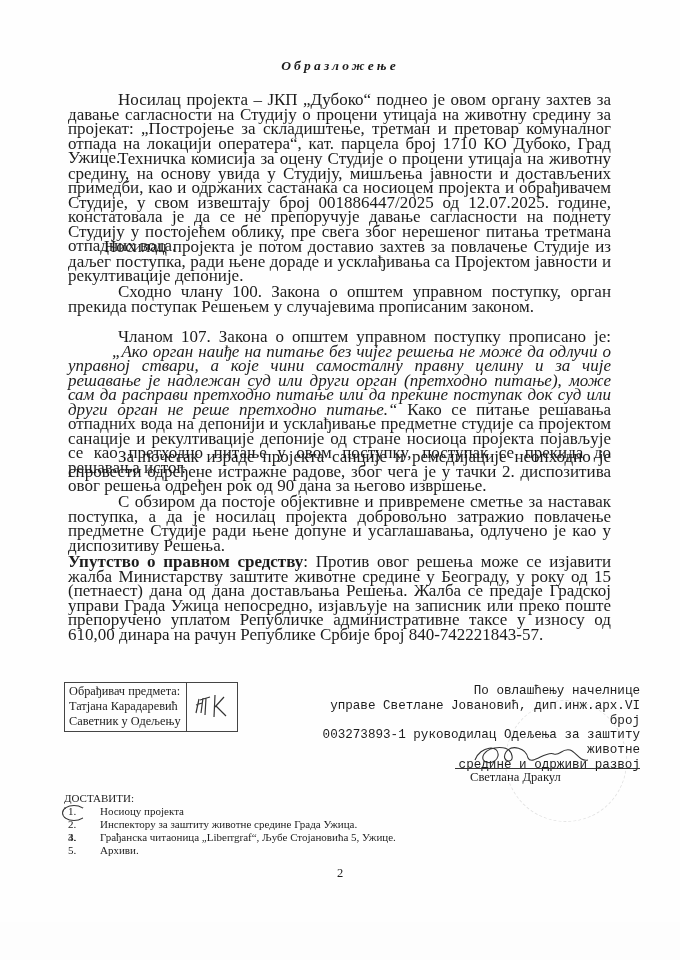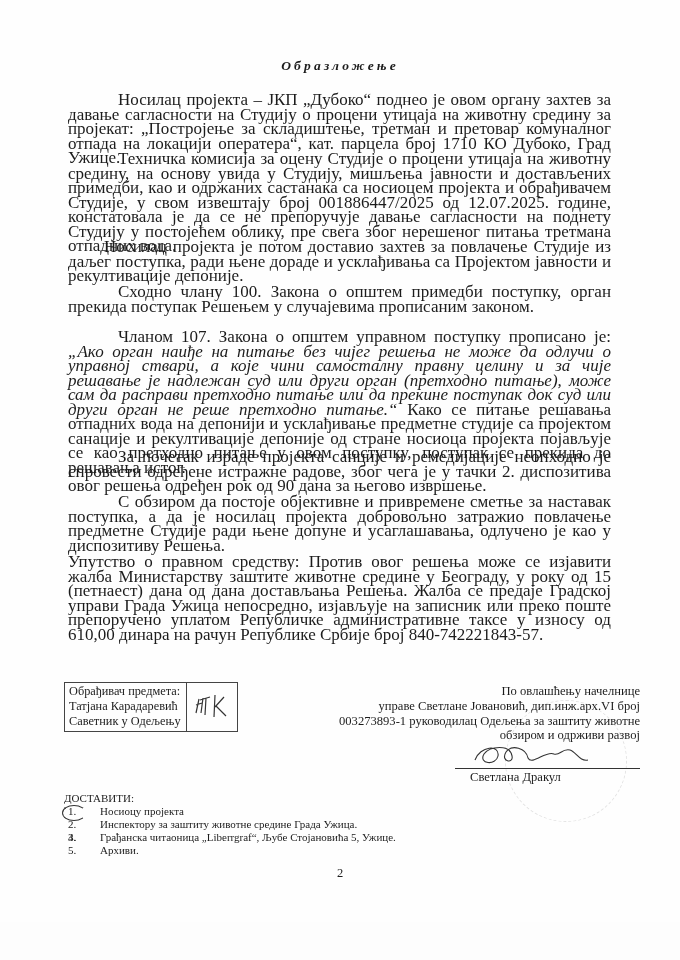--- a/index.html
+++ b/index.html
@@ -11,31 +11,31 @@
   .page { position: absolute; left: 0; top: 0; width: 680px; height: 922px; background: #fefefe; }
   .title {
     position: absolute; top: 58px; left: 0; width: 680px; text-align: center;
     font-style: italic; font-weight: bold; font-size: 13.5px; letter-spacing: 3.2px;
   }
   .p {
     position: absolute; left: 68px; width: 543px; font-size: 17px; line-height: 14.5px;
     text-align: justify; text-align-last: left;
   }
   .p .ind { display: inline-block; width: 50px; }
-  .i { font-style: italic; }
-  .b { font-weight: normal; }
+  .i { font-style: italic; margin-left: 44px; }
+  .b { font-weight: bold; }
   .box {
     position: absolute; left: 64px; top: 682px; width: 172px; height: 48px;
     border: 1px solid #444; font-size: 12.3px; line-height: 15px;
   }
   .box .cell1 { position: absolute; left: 0; top: 0; width: 122px; height: 48px; border-right: 1px solid #444; padding: 1px 4px; box-sizing: border-box; }
   .box .cell2 { position: absolute; left: 123px; top: 0; width: 49px; height: 48px; }
   .sign-block {
     position: absolute; right: 40px; top: 684px; width: 340px; text-align: right;
-    font-size: 12.6px; line-height: 14.8px;
+    font-size: 12.6px; line-height: 14.8px; font-family: Liberation Mono, monospace;
   }
   .sigline { position: absolute; left: 455px; top: 768px; width: 185px; border-top: 1px solid #333; }
   .signame { position: absolute; left: 470px; top: 770px; width: 160px; text-align: left; font-size: 12.6px; }
   .stamp {
     position: absolute; left: 505px; top: 700px; width: 120px; height: 120px; border-radius: 50%;
     border: 1px dashed #d8d8d8; opacity: 0.7;
   }
   .deliver { position: absolute; left: 68px; top: 792px; font-size: 11px; line-height: 13px; }
   .deliver .head { margin-left: -4px; }
   .deliver ol { margin: 0; padding: 0; list-style: none; }
@@ -50,21 +50,21 @@
 <div class="page">
 
   <div class="title">Образложење</div>
 
   <div class="p" style="top:93px"><span class="ind"></span><span>Носилац пројекта – ЈКП „Дубоко“ поднео је овом органу захтев за давање сагласности на Студију о процени утицаја на животну средину за пројекат: „Постројење за складиштење, третман и претовар комуналног отпада на локацији оператера“, кат. парцела број 1710 КО Дубоко, Град Ужице.</span></div>
 
   <div class="p" style="top:152px"><span class="ind"></span><span>Техничка комисија за оцену Студије о процени утицаја на животну средину, на основу увида у Студију, мишљења јавности и достављених примедби, као и одржаних састанака са носиоцем пројекта и обрађивачем Студије, у свом извештају број 001886447/2025 од 12.07.2025. године, констатовала је да се не препоручује давање сагласности на поднету Студију у постојећем облику, пре свега због нерешеног питања третмана отпадних вода.</span></div>
 
   <div class="p" style="top:240px"><span class="ind" style="width:36px"></span><span>Носилац пројекта је потом доставио захтев за повлачење Студије из даљег поступка, ради њене дораде и усклађивања са Пројектом јавности и рекултивације депоније.</span></div>
 
-  <div class="p" style="top:285px"><span class="ind"></span><span>Сходно члану 100. Закона о општем примедби поступку, орган прекида поступак Решењем у случајевима прописаним законом.</span></div>
+  <div class="p" style="top:285px"><span class="ind"></span><span>Сходно члану 100. Закона о општем управном поступку, орган прекида поступак Решењем у случајевима прописаним законом.</span></div>
 
   <div class="p" style="top:330px"><span class="ind"></span><span>Чланом 107. Закона о општем управном поступку прописано је: </span><span class="i">„Ако орган наиђе на питање без чијег решења не може да одлучи о управној ствари, а које чини самосталну правну целину и за чије решавање је надлежан суд или други орган (претходно питање), може сам да расправи претходно питање или да прекине поступак док суд или други орган не реше претходно питање.“</span><span> Како се питање решавања отпадних вода на депонији и усклађивање предметне студије са пројектом санације и рекултивације депоније од стране носиоца пројекта појављује се као претходно питање у овом поступку, поступак се прекида до решавања истог.</span></div>
 
   <div class="p" style="top:450px"><span class="ind"></span><span>За почетак израде пројекта санције и ремедијације неопходно је спровести одређене истражне радове, због чега је у тачки 2. диспозитива овог решења одређен рок од 90 дана за његово извршење.</span></div>
 
   <div class="p" style="top:495px"><span class="ind"></span><span>С обзиром да постоје објективне и привремене сметње за наставак поступка, а да је носилац пројекта добровољно затражио повлачење предметне Студије ради њене допуне и усаглашавања, одлучено је као у диспозитиву Решења.</span></div>
 
   <div class="p" style="top:555px"><span class="b">Упутство о правном средству</span><span>: Против овог решења може се изјавити жалба Министарству заштите животне средине у Београду, у року од 15 (петнаест) дана од дана достављања Решења. Жалба се предаје Градској управи Града Ужица непосредно, изјављује на записник или преко поште препоручено уплатом Републичке административне таксе у износу од 610,00 динара на рачун Републике Србије број 840-742221843-57.</span></div>
 
   <div class="box">
@@ -79,21 +79,21 @@
       </svg>
     </div>
   </div>
 
   <div class="stamp"></div>
 
   <div class="sign-block">
     <div>По овлашћењу начелнице</div>
     <div>управе Светлане Јовановић, дип.инж.арх.VI број</div>
     <div>003273893-1 руководилац Одељења за заштиту животне</div>
-    <div>обзиром и одрживи развој</div>
+    <div>средине и одрживи развој</div>
   </div>
 
   <svg style="position:absolute;left:470px;top:738px" width="130" height="32" viewBox="0 0 130 32">
     <path d="M5 22 C 10 8, 30 6, 28 18 C 26 28, 8 26, 14 16 C 20 8, 40 6, 42 18 C 44 26, 30 24, 36 14 C 42 6, 56 10, 58 20 C 62 28, 76 12, 84 16 C 90 18, 92 10, 100 12 C 106 14, 110 24, 118 22" stroke="#333" stroke-width="1.1" fill="none"></path>
   </svg>
   <div class="sigline"></div>
   <div class="signame">Светлана Дракул</div>
 
   <div class="deliver">
     <div class="head">ДОСТАВИТИ:</div>

